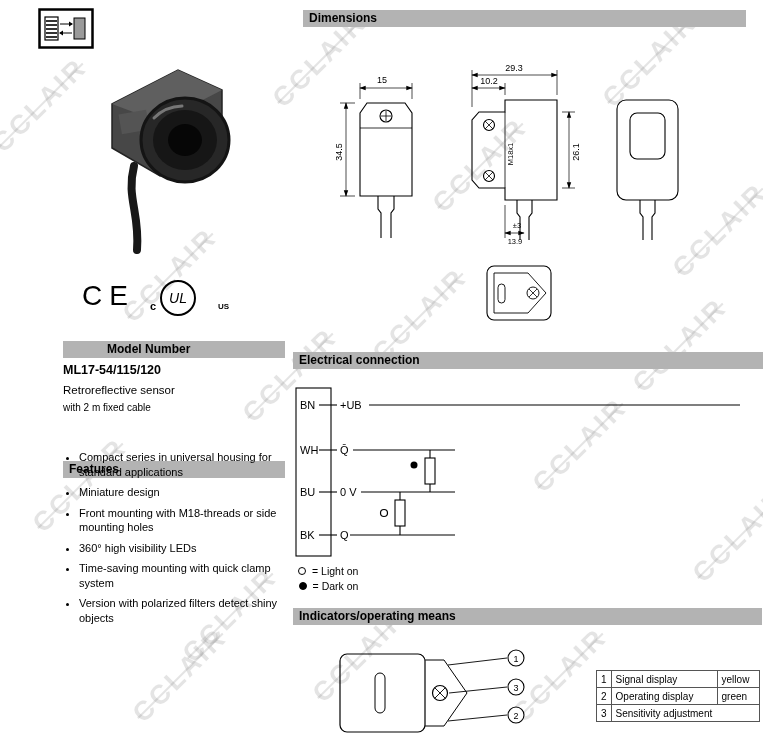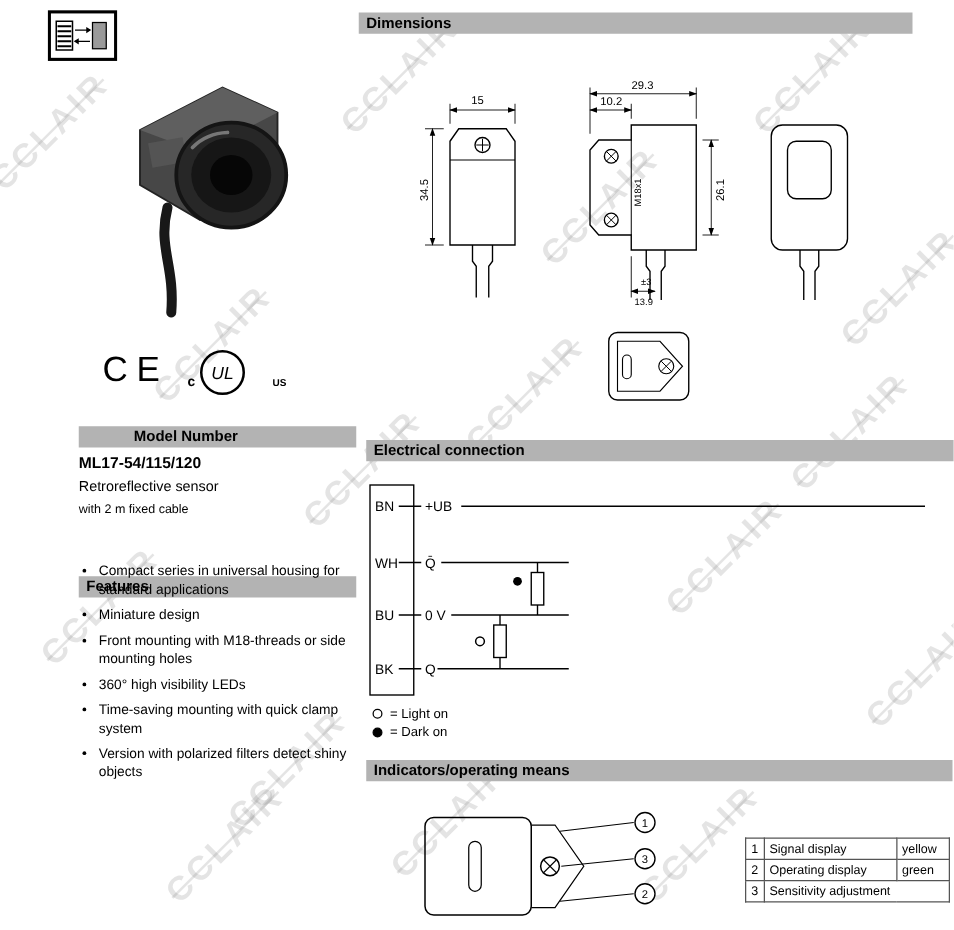--- a/index.html
+++ b/index.html
@@ -32,21 +32,21 @@
   .ce { position:absolute; left:82px; top:280px; font-size:28px; letter-spacing:7px; font-weight:400; }
   .ul-mark { position:absolute; left:148px; top:278px; width:60px; height:44px; }
   .ul-circle { position:absolute; left:12px; top:2px; width:36px; height:36px; border:2.5px solid #000;
                border-radius:50%; display:flex; align-items:center; justify-content:center; }
   .ul-text { font-weight:normal; font-style:italic; font-size:14px; }
   .ul-c  { position:absolute; left:2px; top:22px; font-size:11px; font-weight:bold; }
   .ul-us { position:absolute; left:49px; top:24px; font-size:8px; font-weight:bold;margin-left:21px; }
 
   
   .legend { position:absolute; left:298px; top:565px; font-size:10.5px; }
-  .legend-row { display:flex; align-items:center; margin-bottom:3px; }
+  .legend-row { display:flex; align-items:center; margin-bottom:3px;justify-content:flex-end; }
   .sym { display:inline-block; width:8px; height:8px; border:1.4px solid #000; border-radius:50%;
          margin-right:6px; }
   .sym.filled { background:#000; }
 
   
   table.ind-table { position:absolute; left:596px; top:670px; border-collapse:collapse;
                     font-size:10px; background:#fff; }
   table.ind-table td { border:1px solid #555; padding:1.5px 4px; height:17px; }
   td.cnum { width:14px; text-align:center; }
   td.clabel { width:106px; }
@@ -130,21 +130,21 @@
     <div class="bar" style="left:63px; top:427px; width:222px;margin-top:34px;">Features</div>
     <ul class="features">
       <li>Compact series in universal housing for standard applications</li>
       <li>Miniature design</li>
       <li>Front mounting with M18-threads or side mounting holes</li>
       <li>360° high visibility LEDs</li>
       <li>Time-saving mounting with quick clamp system</li>
       <li>Version with polarized filters detect shiny objects</li>
     </ul>
 
-    <div class="bar" style="left:287px; top:10px; width:443px;">Dimensions</div>
+    <div class="bar" style="left:303px; top:10px; width:443px;">Dimensions</div>
 
     <svg class="abs" style="left:293px; top:30px;" width="470" height="315" viewBox="0 0 470 315">
       <defs>
         <marker id="arr" viewBox="0 0 10 10" markerWidth="9" markerHeight="9" refX="9" refY="5" orient="auto-start-reverse">
           <path d="M0,1.5 L10,5 L0,8.5 Z" fill="#000"></path>
         </marker>
       </defs>
 
       <g stroke="#000" fill="none" stroke-width="1.1">
         <path d="M67,83 L74,73 L112,73 L119,83 L119,166 L67,166 Z"></path>

